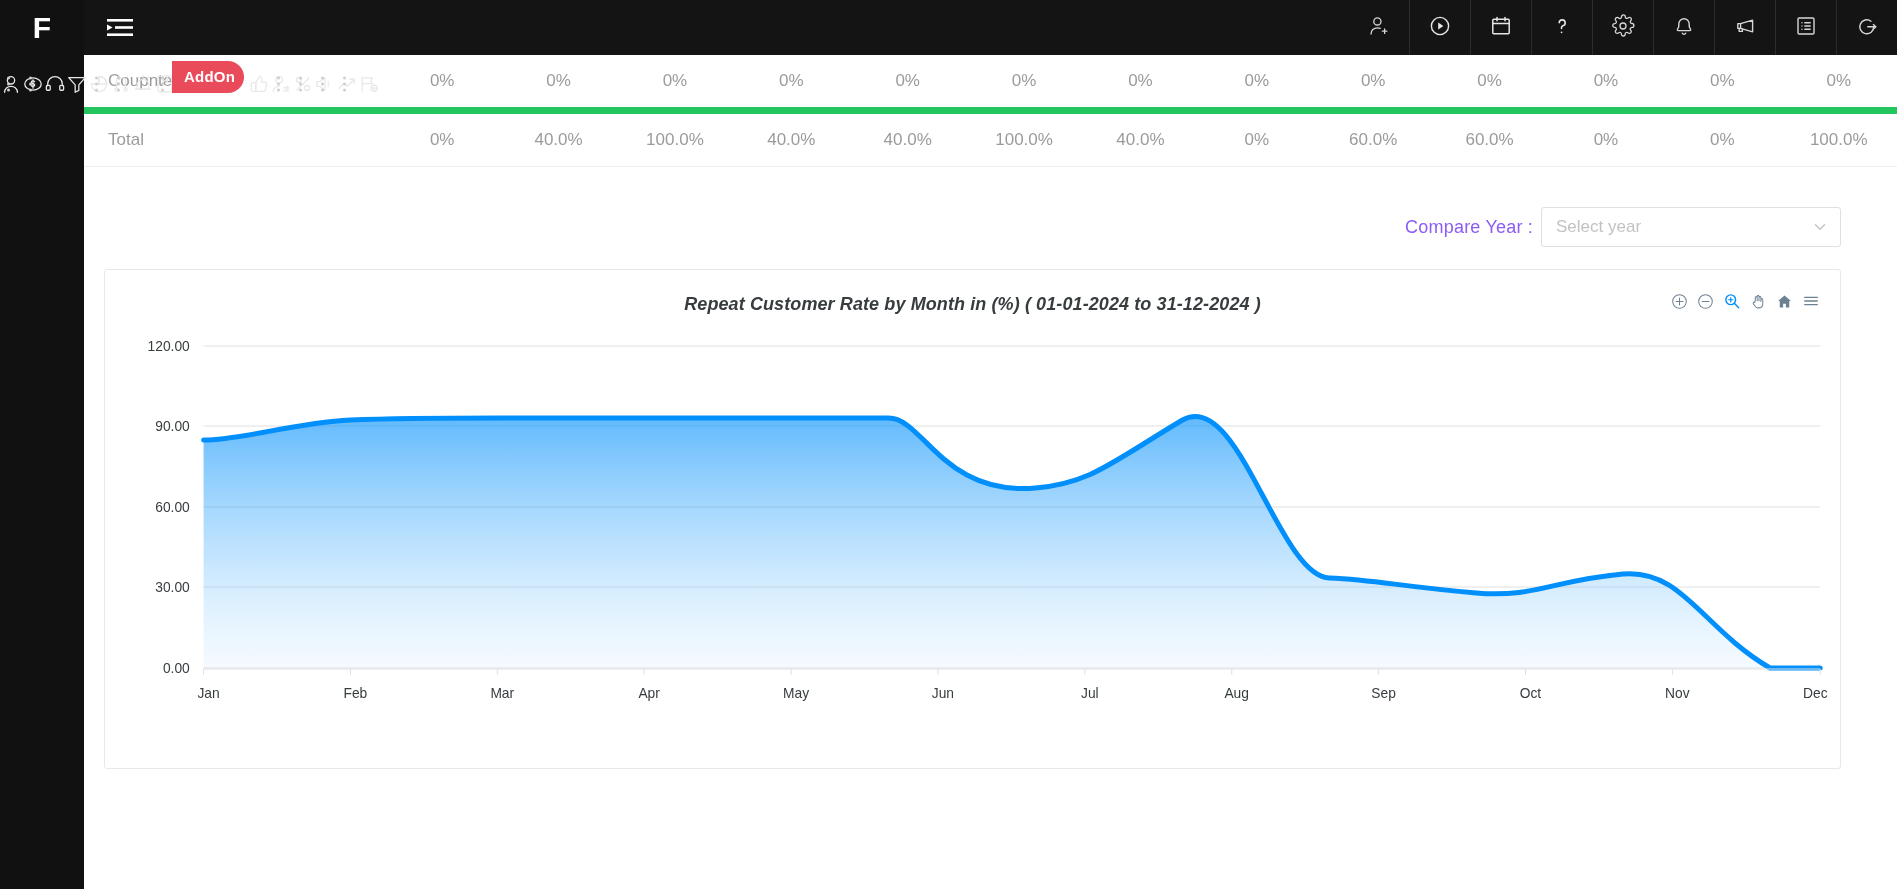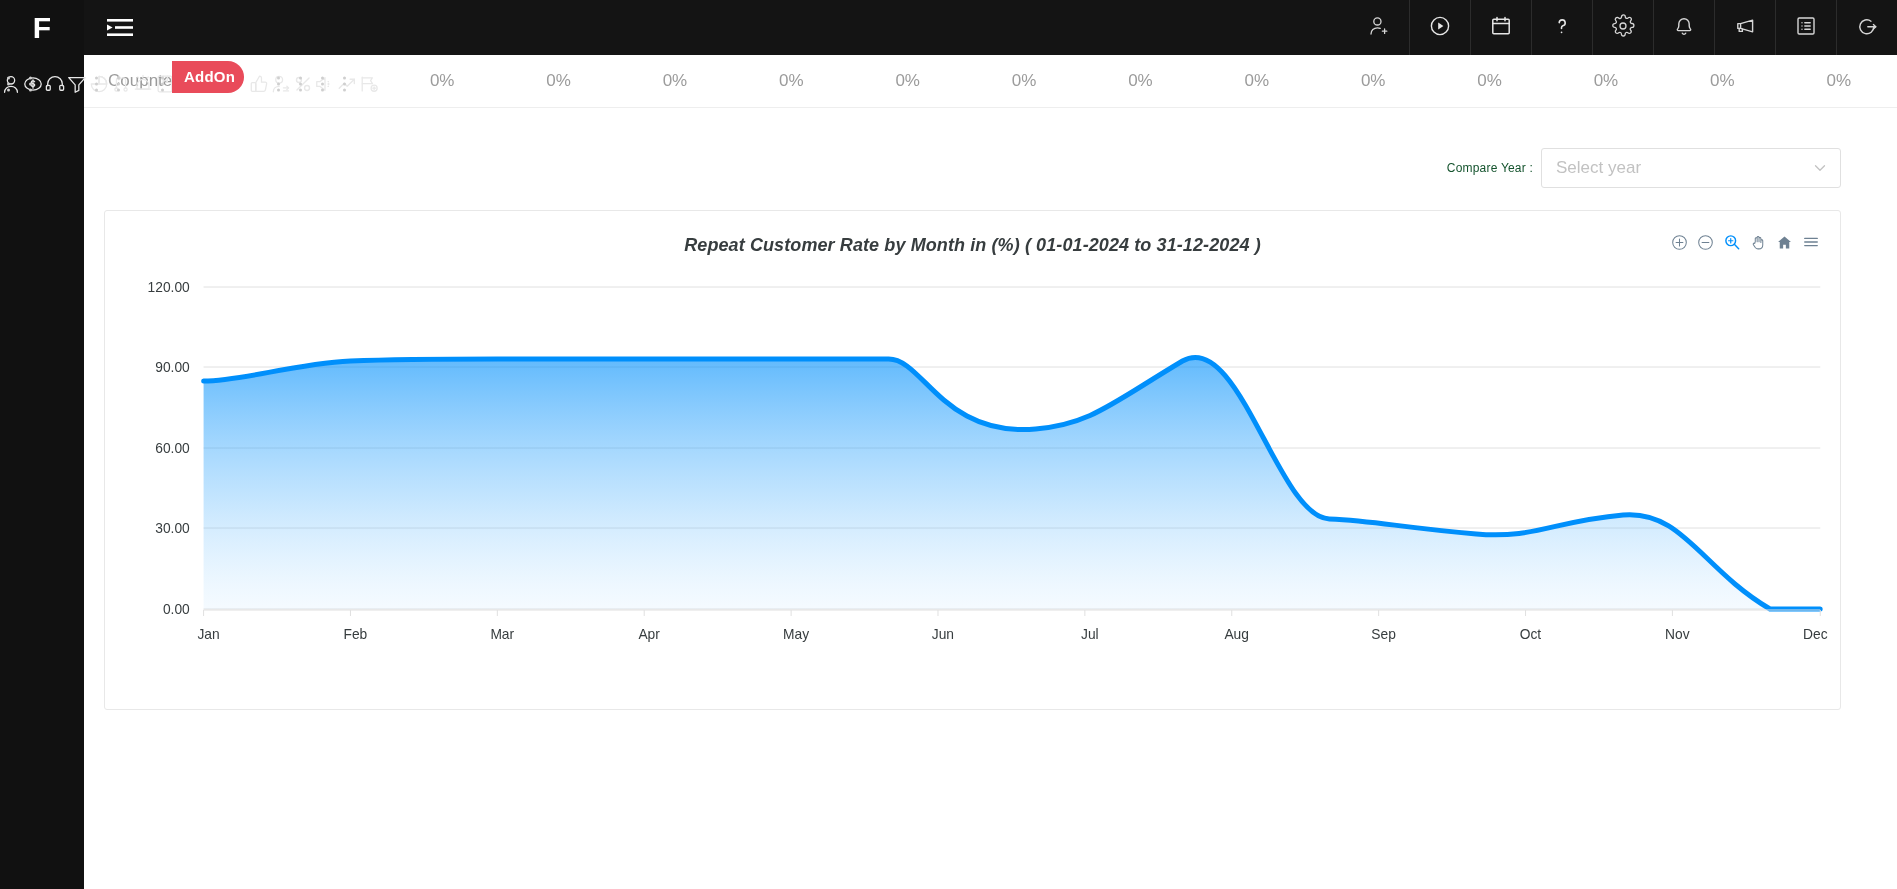--- a/index.html
+++ b/index.html
@@ -89,21 +89,21 @@
     text-align: left; padding-left: 24px; width: 300px; color: #9b9b9b;
   }
   table.pct-table tr:last-child td { border-bottom: 1px solid #eeeeee; }
 
   
   .compare-row {
     display: flex; align-items: center; justify-content: flex-end;
     padding: 40px 56px 22px 0;
   }
   .compare-label {
-    font-size: 12px; color: #14532d; font-weight: 500; margin-right: 8px;
+    font-size: 18px; color: #8b5cf6; font-weight: 500; margin-right: 8px;
     letter-spacing: .2px;
   }
   .select-box {
     width: 300px; height: 40px; border: 1px solid #e0e0e0; border-radius: 3px;
     background: #fff; display: flex; align-items: center; justify-content: space-between;
     padding: 0 13px 0 14px; cursor: pointer;
   }
   .select-placeholder { color: #c2c2c2; font-size: 17px; }
   .chev { color: #c2c2c2; display: flex; }
 
@@ -454,20 +454,36 @@
             <td>0%</td>
             <td>0%</td>
             <td>0%</td>
             <td>0%</td>
             <td>0%</td>
             <td>0%</td>
             <td>0%</td>
             <td>0%</td>
             <td>0%</td>
             <td>0%</td>
+          </tr>
+          <tr>
+            <td class="label">Total</td>
+            <td>0%</td>
+            <td>40.0%</td>
+            <td>100.0%</td>
+            <td>40.0%</td>
+            <td>40.0%</td>
+            <td>100.0%</td>
+            <td>40.0%</td>
+            <td>0%</td>
+            <td>60.0%</td>
+            <td>60.0%</td>
+            <td>0%</td>
+            <td>0%</td>
+            <td>100.0%</td>
           </tr>
         </tbody>
       </table>
 
       <div class="compare-row">
         <span class="compare-label">Compare Year :</span>
         <div class="select-box">
           <span class="select-placeholder">Select year</span>
           <span class="chev">
             <svg width="14" height="14" viewBox="0 0 14 14" fill="none" stroke="#c2c2c2" stroke-width="1.3" stroke-linecap="round" stroke-linejoin="round">

